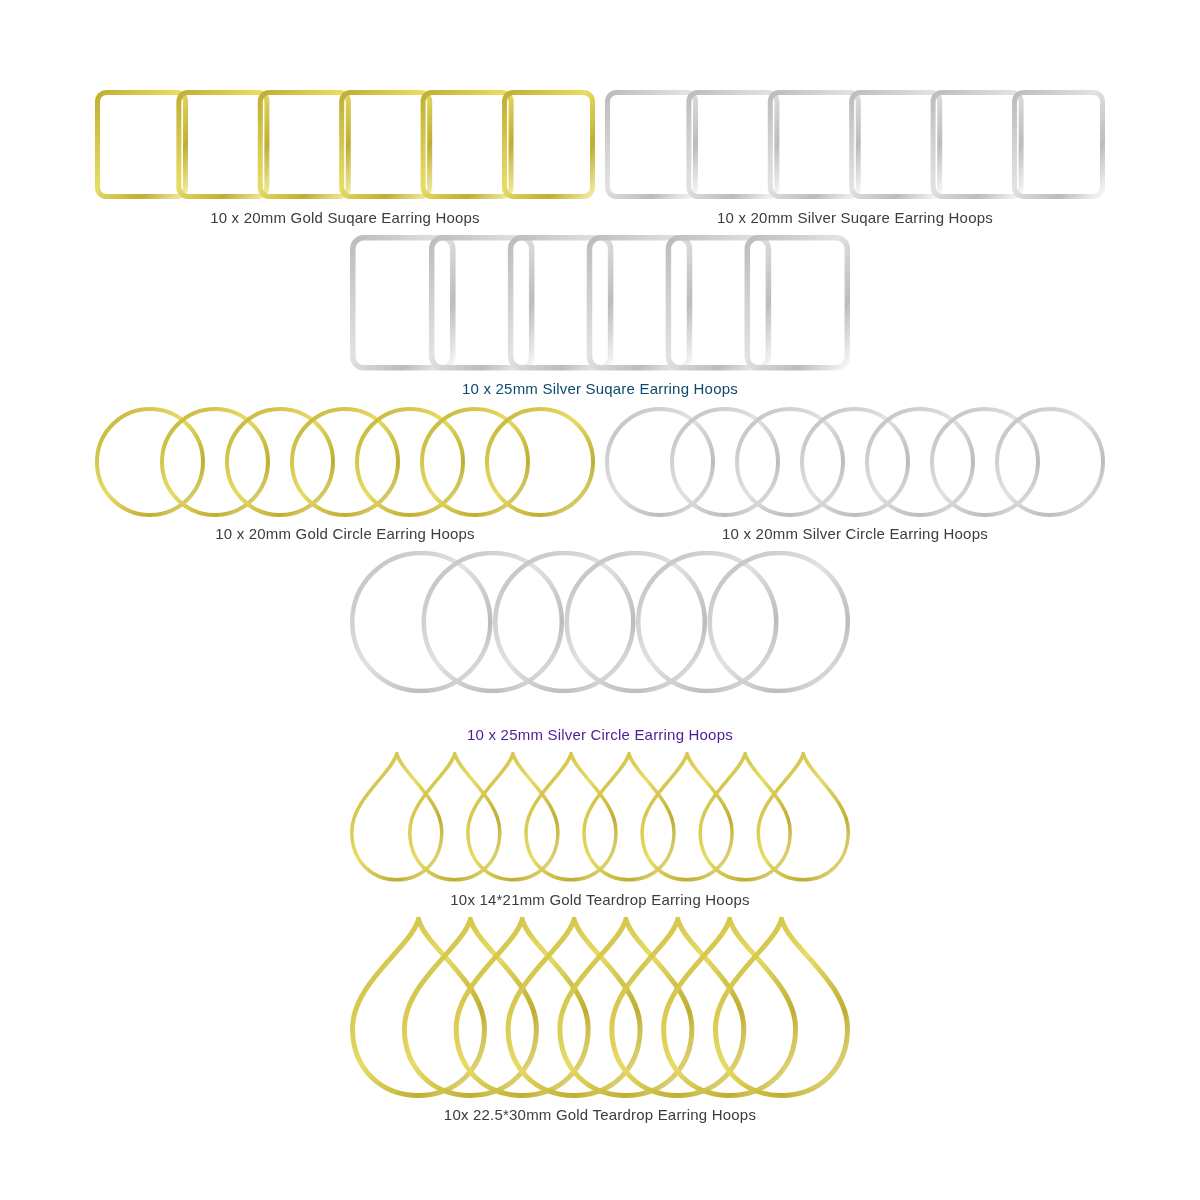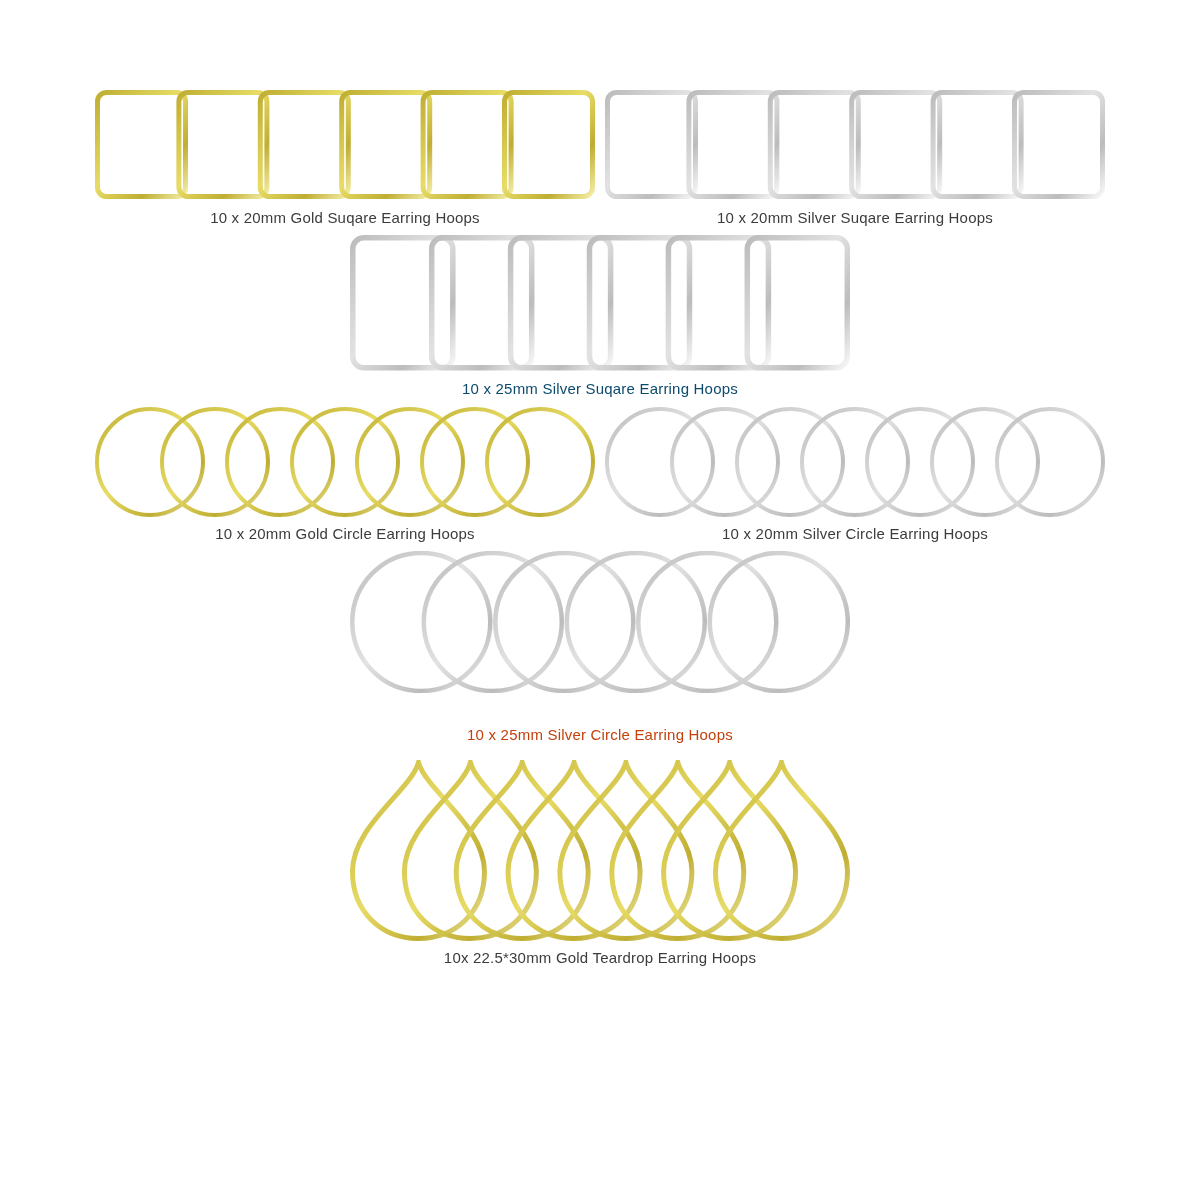--- a/index.html
+++ b/index.html
@@ -104,24 +104,37 @@
       <div class="grid-row">
         <div class="grid-cell">
           <svg width="500" height="142" class="hoops">
             <circle cx="71.3" cy="71.0" r="69" fill="none" stroke="url(#grad-silver)" stroke-width="4.5"></circle>
             <circle cx="142.8" cy="71.0" r="69" fill="none" stroke="url(#grad-silver)" stroke-width="4.5"></circle>
             <circle cx="214.3" cy="71.0" r="69" fill="none" stroke="url(#grad-silver)" stroke-width="4.5"></circle>
             <circle cx="285.8" cy="71.0" r="69" fill="none" stroke="url(#grad-silver)" stroke-width="4.5"></circle>
             <circle cx="357.3" cy="71.0" r="69" fill="none" stroke="url(#grad-silver)" stroke-width="4.5"></circle>
             <circle cx="428.8" cy="71.0" r="69" fill="none" stroke="url(#grad-silver)" stroke-width="4.5"></circle>
           </svg>
-          <div class="cell-label" style="color: #c2410c; margin-top: 32px;">10 x 25mm Silver Circle Earring Hoops</div>
+          <div class="cell-label" style="color: #4c1d95; margin-top: 32px;">10 x 25mm Silver Circle Earring Hoops</div>
         </div>
       </div>
       <div class="grid-row">
+        <div class="grid-cell">
+          <svg width="500" height="132" class="hoops">
+            <path d="M 0 0 C 5.4 20.2 45 45.4 45 78.1 C 45 107.1 25.2 126 0 126 C -25.2 126 -45 107.1 -45 78.1 C -45 45.4 -5.4 20.2 0 0 Z" transform="translate(46.8,1.8)" fill="none" stroke="url(#grad-gold)" stroke-width="3.5"></path>
+            <path d="M 0 0 C 5.4 20.2 45 45.4 45 78.1 C 45 107.1 25.2 126 0 126 C -25.2 126 -45 107.1 -45 78.1 C -45 45.4 -5.4 20.2 0 0 Z" transform="translate(104.8,1.8)" fill="none" stroke="url(#grad-gold)" stroke-width="3.5"></path>
+            <path d="M 0 0 C 5.4 20.2 45 45.4 45 78.1 C 45 107.1 25.2 126 0 126 C -25.2 126 -45 107.1 -45 78.1 C -45 45.4 -5.4 20.2 0 0 Z" transform="translate(162.9,1.8)" fill="none" stroke="url(#grad-gold)" stroke-width="3.5"></path>
+            <path d="M 0 0 C 5.4 20.2 45 45.4 45 78.1 C 45 107.1 25.2 126 0 126 C -25.2 126 -45 107.1 -45 78.1 C -45 45.4 -5.4 20.2 0 0 Z" transform="translate(221.0,1.8)" fill="none" stroke="url(#grad-gold)" stroke-width="3.5"></path>
+            <path d="M 0 0 C 5.4 20.2 45 45.4 45 78.1 C 45 107.1 25.2 126 0 126 C -25.2 126 -45 107.1 -45 78.1 C -45 45.4 -5.4 20.2 0 0 Z" transform="translate(279.0,1.8)" fill="none" stroke="url(#grad-gold)" stroke-width="3.5"></path>
+            <path d="M 0 0 C 5.4 20.2 45 45.4 45 78.1 C 45 107.1 25.2 126 0 126 C -25.2 126 -45 107.1 -45 78.1 C -45 45.4 -5.4 20.2 0 0 Z" transform="translate(337.1,1.8)" fill="none" stroke="url(#grad-gold)" stroke-width="3.5"></path>
+            <path d="M 0 0 C 5.4 20.2 45 45.4 45 78.1 C 45 107.1 25.2 126 0 126 C -25.2 126 -45 107.1 -45 78.1 C -45 45.4 -5.4 20.2 0 0 Z" transform="translate(395.2,1.8)" fill="none" stroke="url(#grad-gold)" stroke-width="3.5"></path>
+            <path d="M 0 0 C 5.4 20.2 45 45.4 45 78.1 C 45 107.1 25.2 126 0 126 C -25.2 126 -45 107.1 -45 78.1 C -45 45.4 -5.4 20.2 0 0 Z" transform="translate(453.3,1.8)" fill="none" stroke="url(#grad-gold)" stroke-width="3.5"></path>
+          </svg>
+          <div class="cell-label" style="color: rgb(60, 60, 60);">10x 14*21mm Gold Teardrop Earring Hoops</div>
+        </div>
       </div>
       <div class="grid-row">
         <div class="grid-cell">
           <svg width="500" height="182" class="hoops">
             <path d="M 0 0 C 7.9 28.2 66 63.4 66 109.1 C 66 149.6 37.0 176 0 176 C -37.0 176 -66 149.6 -66 109.1 C -66 63.4 -7.9 28.2 0 0 Z" transform="translate(68.5,2.5)" fill="none" stroke="url(#grad-gold)" stroke-width="5"></path>
             <path d="M 0 0 C 7.9 28.2 66 63.4 66 109.1 C 66 149.6 37.0 176 0 176 C -37.0 176 -66 149.6 -66 109.1 C -66 63.4 -7.9 28.2 0 0 Z" transform="translate(120.4,2.5)" fill="none" stroke="url(#grad-gold)" stroke-width="5"></path>
             <path d="M 0 0 C 7.9 28.2 66 63.4 66 109.1 C 66 149.6 37.0 176 0 176 C -37.0 176 -66 149.6 -66 109.1 C -66 63.4 -7.9 28.2 0 0 Z" transform="translate(172.2,2.5)" fill="none" stroke="url(#grad-gold)" stroke-width="5"></path>
             <path d="M 0 0 C 7.9 28.2 66 63.4 66 109.1 C 66 149.6 37.0 176 0 176 C -37.0 176 -66 149.6 -66 109.1 C -66 63.4 -7.9 28.2 0 0 Z" transform="translate(224.1,2.5)" fill="none" stroke="url(#grad-gold)" stroke-width="5"></path>
             <path d="M 0 0 C 7.9 28.2 66 63.4 66 109.1 C 66 149.6 37.0 176 0 176 C -37.0 176 -66 149.6 -66 109.1 C -66 63.4 -7.9 28.2 0 0 Z" transform="translate(275.9,2.5)" fill="none" stroke="url(#grad-gold)" stroke-width="5"></path>
             <path d="M 0 0 C 7.9 28.2 66 63.4 66 109.1 C 66 149.6 37.0 176 0 176 C -37.0 176 -66 149.6 -66 109.1 C -66 63.4 -7.9 28.2 0 0 Z" transform="translate(327.8,2.5)" fill="none" stroke="url(#grad-gold)" stroke-width="5"></path>

